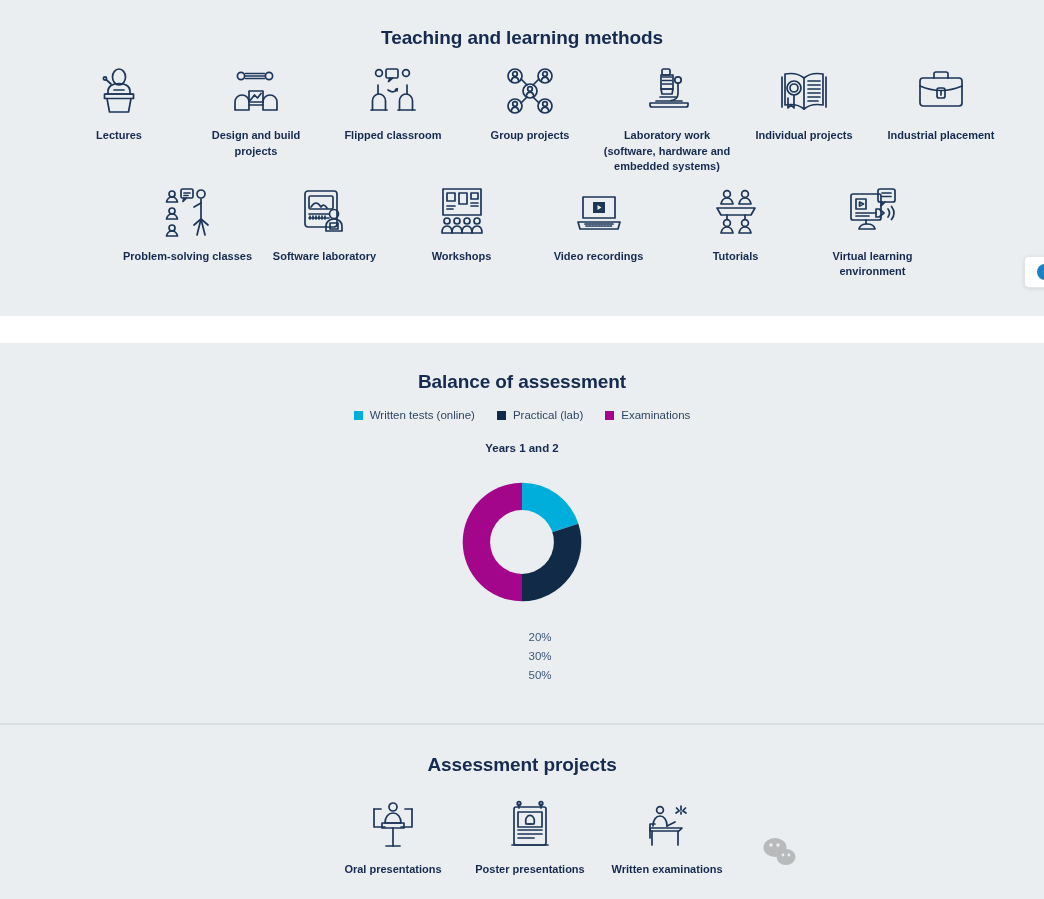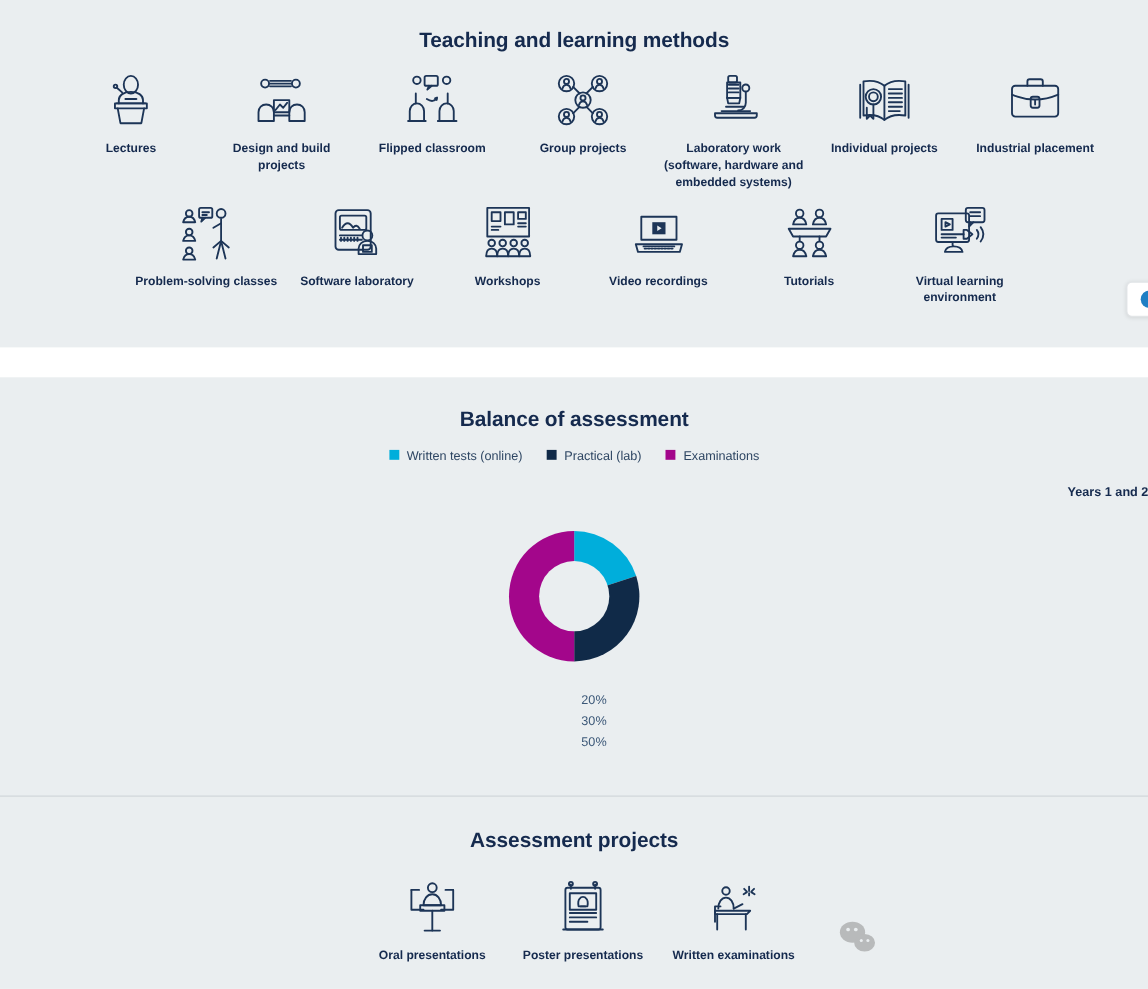--- a/index.html
+++ b/index.html
@@ -80,26 +80,26 @@
   #row3 .icon-cell { width: 137px; }
 
   
   .legend {
     display: flex;
     justify-content: center;
     align-items: center;
     gap: 22px;
     margin-top: 16px;
   }
-  .legend-item { display: flex; gap: 7px; }
+  .legend-item { display: flex; align-items: center; gap: 7px; }
   .legend-sw { width: 9px; height: 9px; display: block; }
   .legend-lb { font-size: 11.5px; color: #2e4663; }
 
   .chart-sub {
-    text-align: right;
+    text-align: center;
     margin-top: 21px;
     font-size: 11.5px;
     font-weight: bold;
     color: #152a4e;
   }
   .donut-wrap {
     display: flex; justify-content: center;
     margin-top: 12px;
   }
   .donut { width: 152px; height: 152px; display: block; }

